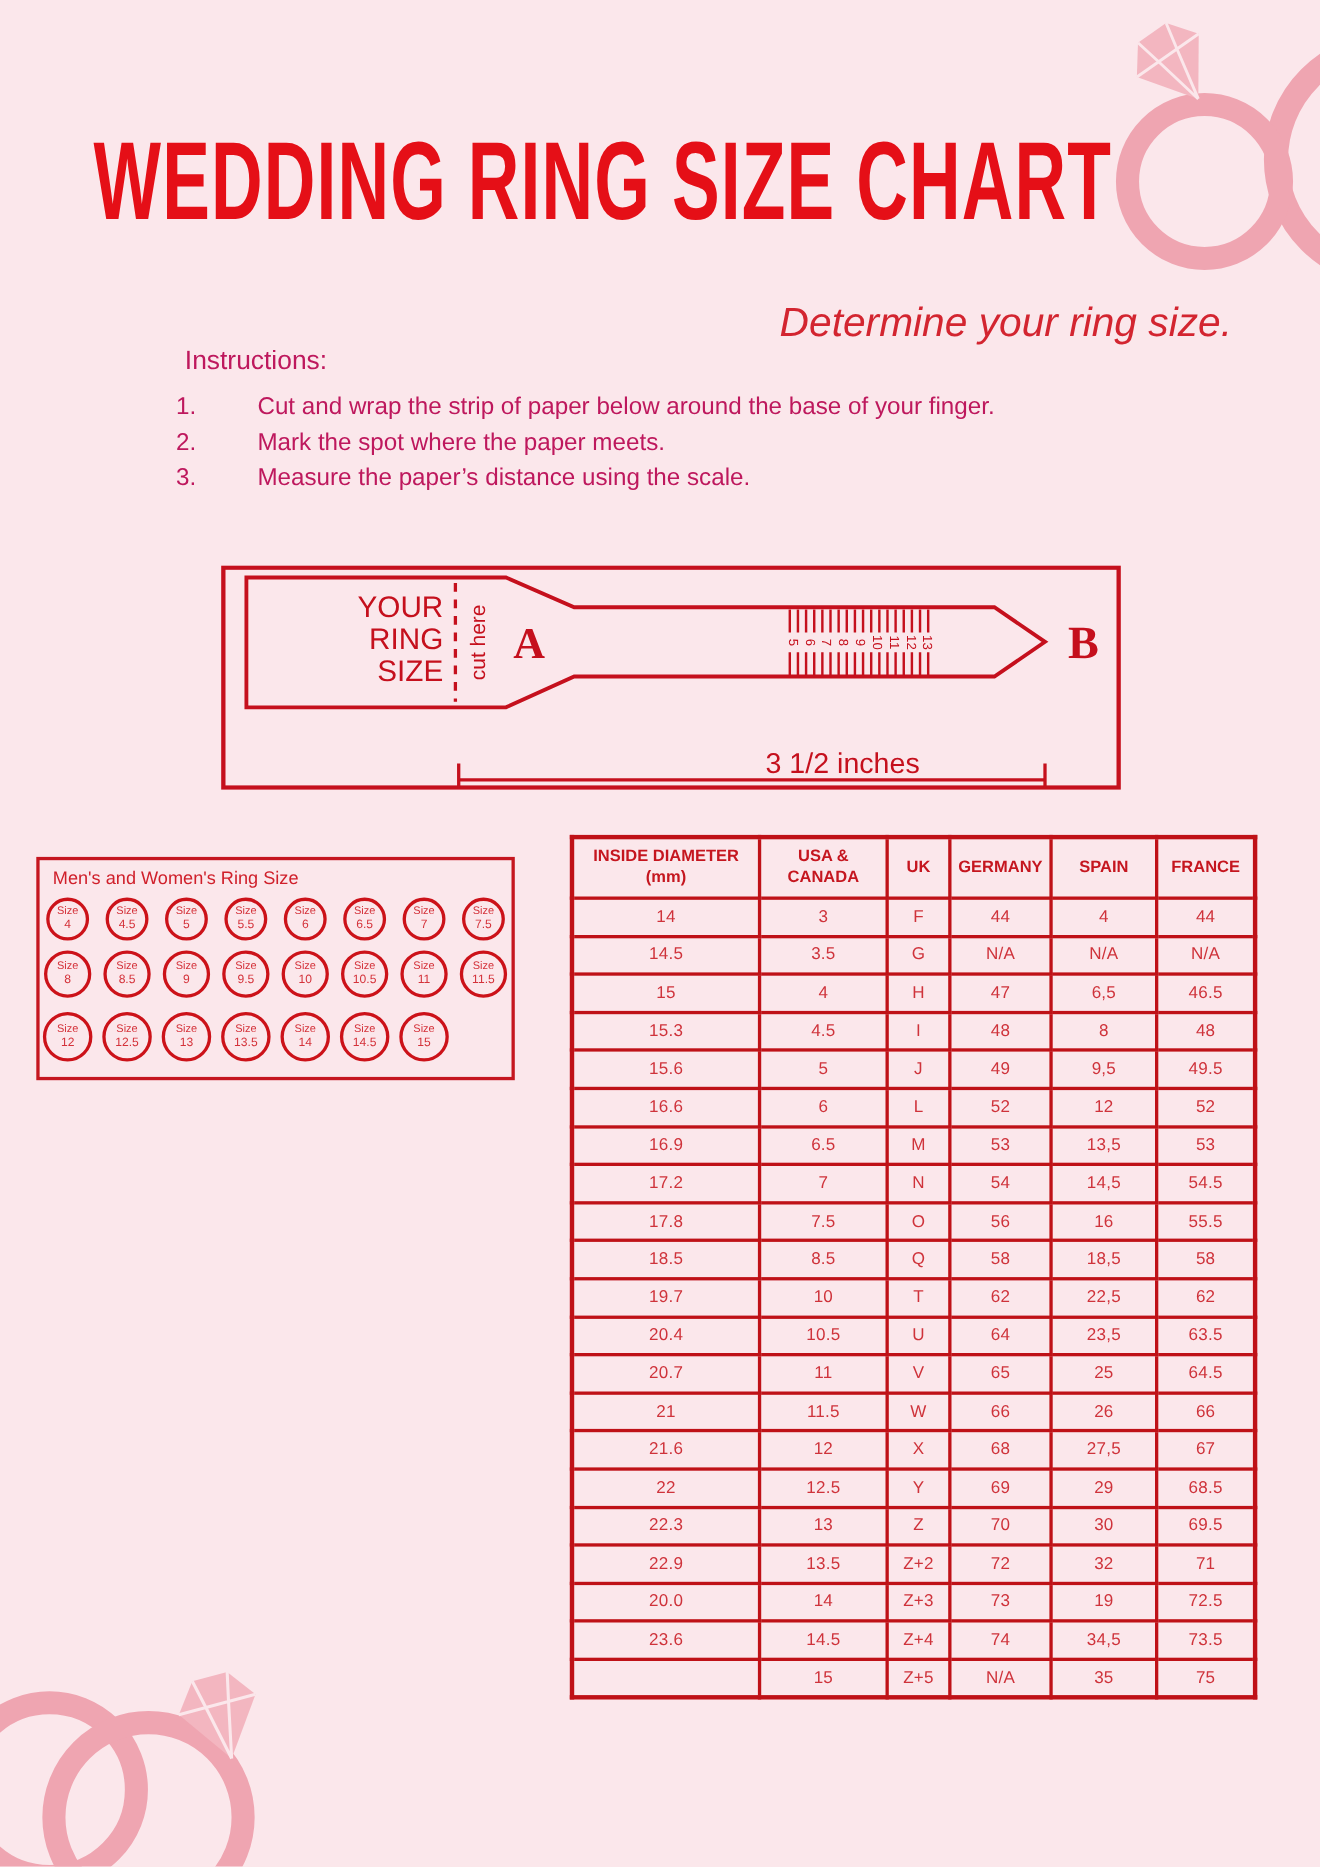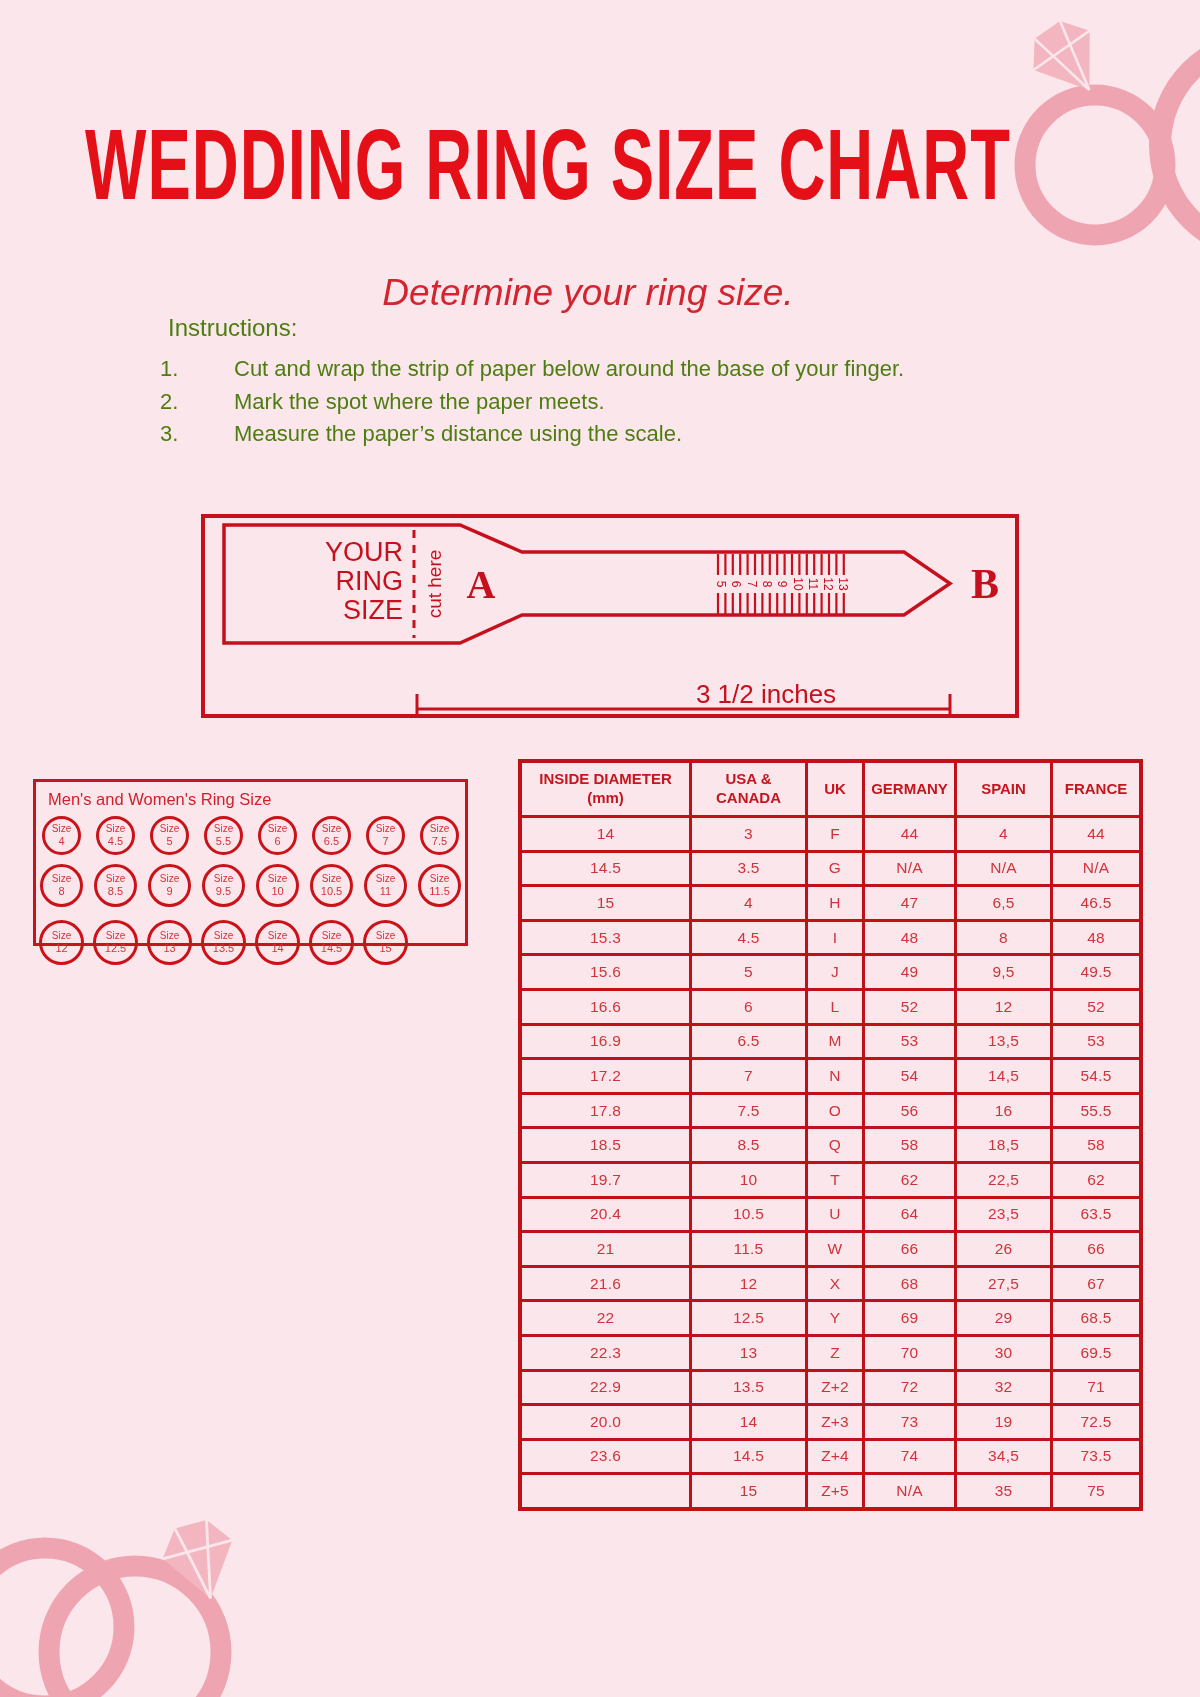--- a/index.html
+++ b/index.html
@@ -5,32 +5,32 @@
   html,body{margin:0;padding:0;background:#fbe7eb;}
   .page{position:relative;width:1200px;height:1697px;background:#fbe7eb;overflow:hidden;
         font-family:"Liberation Sans",sans-serif;}
   .deco{position:absolute;z-index:0;}
   .deco-tr{top:0;right:0;}
   .deco-bl{top:1397px;left:0;}
 
   .title{position:absolute;top:114px;left:0;width:1096px;margin:0;text-align:center;
          font-size:65px;font-weight:700;line-height:1;color:#e50f17;
          transform:scaleY(1.55);transform-origin:center top;letter-spacing:1px;z-index:1;}
-  .subtitle{position:absolute;top:272px;left:0;width:1120px;text-align:center;
-            font-size:37px;font-style:italic;font-weight:500;color:#d32530;z-index:1;padding-left:28px;}
-
-  .instructions{position:absolute;top:314px;left:160px;width:900px;color:#4d7c0f;z-index:1;}
+  .subtitle{position:absolute;top:272px;left:0;width:1120px;text-align:right;
+            font-size:37px;font-style:italic;font-weight:500;color:#d32530;z-index:1;}
+
+  .instructions{position:absolute;top:314px;left:160px;width:900px;color:#be185d;z-index:1;}
   .instr-heading{font-size:24px;margin-left:8px;margin-bottom:11px;}
   .instr-item{display:flex;line-height:32.5px;font-size:22px;}
   .instr-item .num{width:74px;flex:none;}
 
   .sizer-svg{position:absolute;left:201px;top:514px;z-index:1;}
   .sizer-svg text{fill:#c5101d;}
 
-  .sizes-panel{position:absolute;left:33px;top:779px;width:435px;height:167px;
+  .sizes-panel{position:absolute;left:33px;top:779px;width:435px;height:203px;
                border:3px solid #c5161f;box-sizing:border-box;z-index:1;}
   .panel-title{position:absolute;left:12px;top:8px;font-size:16.5px;font-weight:500;color:#d0202b;}
   .circle-row{position:absolute;display:flex;}
   .ring-circle{border:3px solid #cc1219;border-radius:50%;box-sizing:border-box;
                display:flex;flex-direction:column;align-items:center;justify-content:center;
                color:#d4323a;line-height:1.15;flex:none;}
   .ring-circle .sz{font-size:10px;}
   .ring-circle .val{font-size:11px;}
 
   .conv-table{position:absolute;left:518px;top:759px;z-index:1;
@@ -377,20 +377,28 @@
         </tr>
         <tr>
           <td>20.4</td>
           <td>10.5</td>
           <td>U</td>
           <td>64</td>
           <td>23,5</td>
           <td>63.5</td>
         </tr>
         <tr>
+          <td>20.7</td>
+          <td>11</td>
+          <td>V</td>
+          <td>65</td>
+          <td>25</td>
+          <td>64.5</td>
+        </tr>
+        <tr>
           <td>21</td>
           <td>11.5</td>
           <td>W</td>
           <td>66</td>
           <td>26</td>
           <td>66</td>
         </tr>
         <tr>
           <td>21.6</td>
           <td>12</td>

